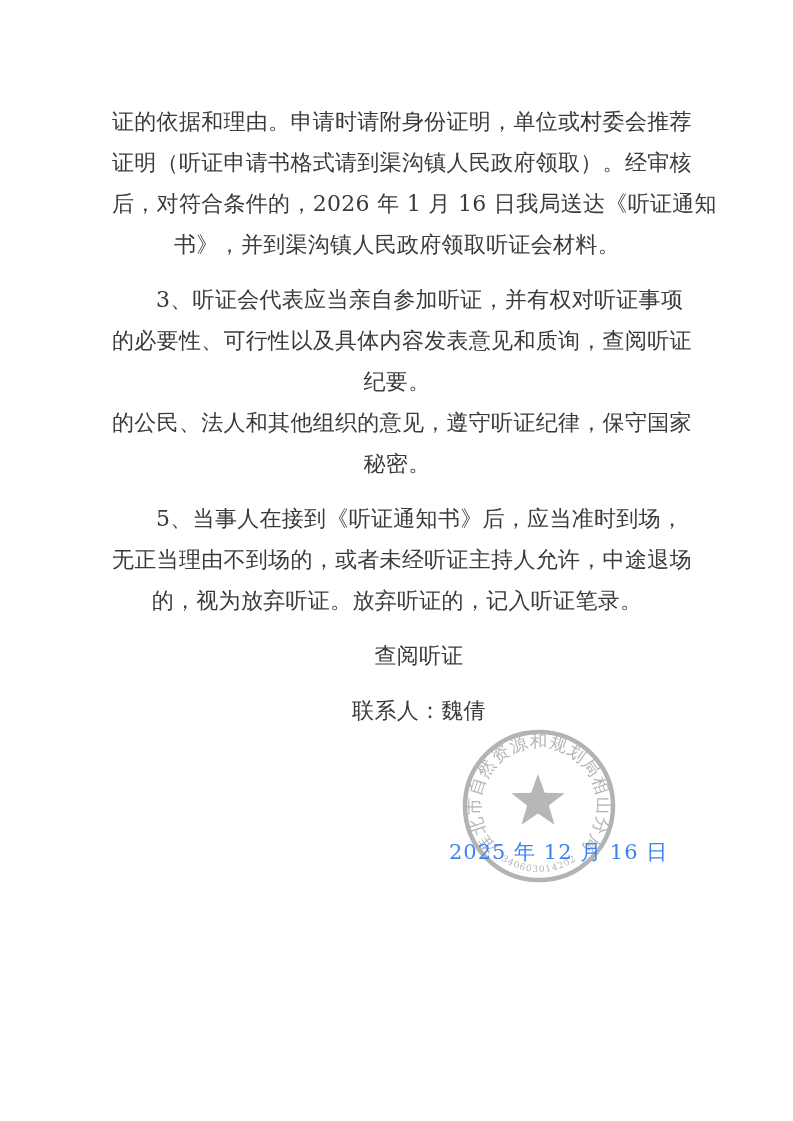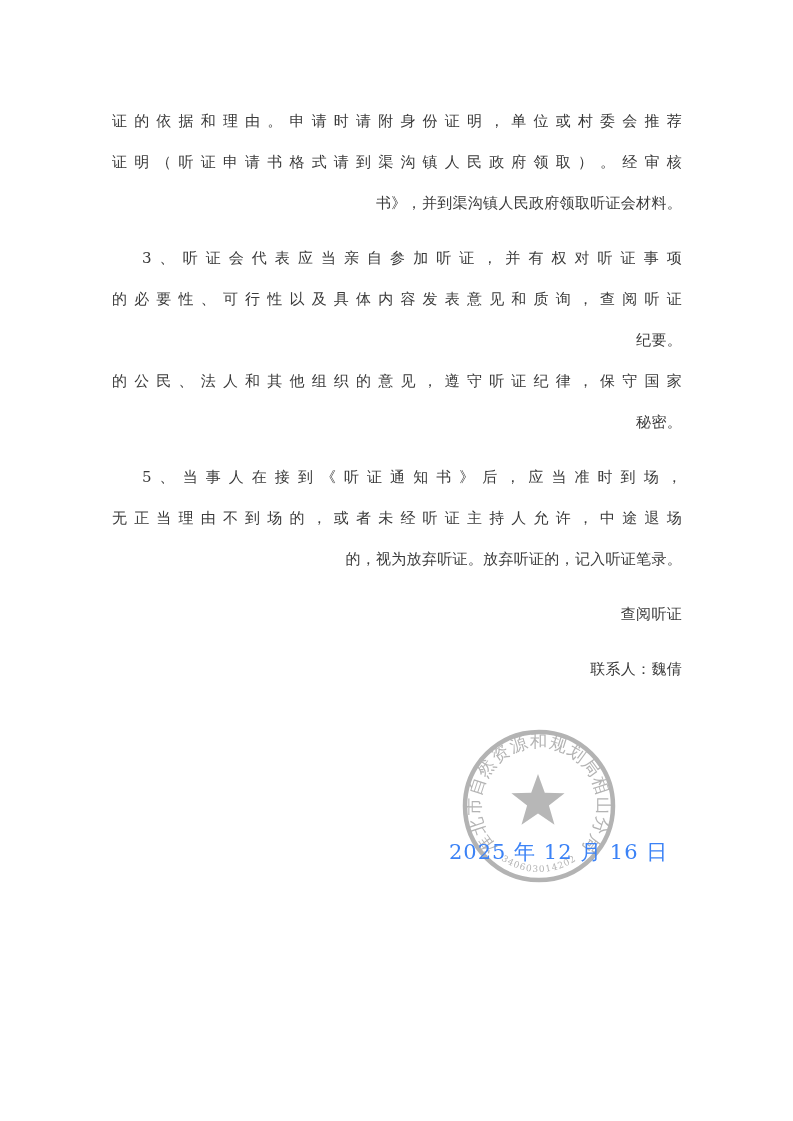--- a/index.html
+++ b/index.html
@@ -14,27 +14,27 @@
     background: #ffffff;
     overflow: hidden;
     font-family: "DejaVu Serif", "Liberation Serif", serif;
   }
   .doc-body {
     position: absolute;
     left: 112px;
     top: 101px;
     width: 570px;
     color: #3a3a3a;
-    font-size: 15px;
+    font-size: 22px;
   }
   .doc-body .line {
     height: 41px;
     line-height: 41px;
     white-space: nowrap;
-    text-align: right;
+    text-align: center;
     letter-spacing: 0.3px;
   }
   .doc-body .line.fill {
     text-align: justify;
     text-align-last: justify;
   }
   .doc-body .line.indent {
     text-indent: 2em;
     margin-top: 14px;
   }
@@ -63,20 +63,21 @@
   }
 </style>
 </head>
 <body>
 
 <div class="page">
 
   <div class="doc-body" id="body-lines">
       <div class="line fill">证的依据和理由。申请时请附身份证明，单位或村委会推荐</div>
       <div class="line fill">证明（听证申请书格式请到渠沟镇人民政府领取）。经审核</div>
+      <div class="line fill">后，对符合条件的，2026 年 1 月 16 日我局送达《听证通知</div>
       <div class="line">书》，并到渠沟镇人民政府领取听证会材料。</div>
       <div class="line fill indent">3、听证会代表应当亲自参加听证，并有权对听证事项</div>
       <div class="line fill">的必要性、可行性以及具体内容发表意见和质询，查阅听证</div>
       <div class="line">纪要。</div>
       <div class="line fill">的公民、法人和其他组织的意见，遵守听证纪律，保守国家</div>
       <div class="line">秘密。</div>
       <div class="line fill indent">5、当事人在接到《听证通知书》后，应当准时到场，</div>
       <div class="line fill">无正当理由不到场的，或者未经听证主持人允许，中途退场</div>
       <div class="line">的，视为放弃听证。放弃听证的，记入听证笔录。</div>
       <div class="line indent">查阅听证</div>

